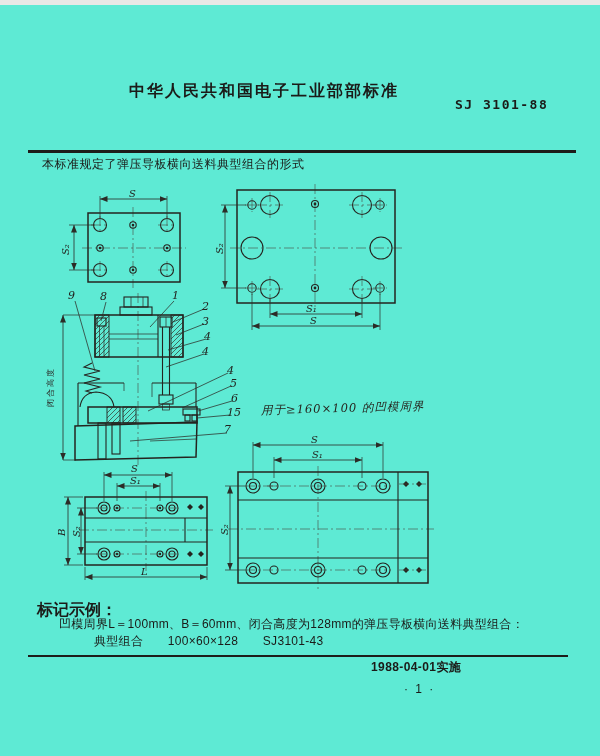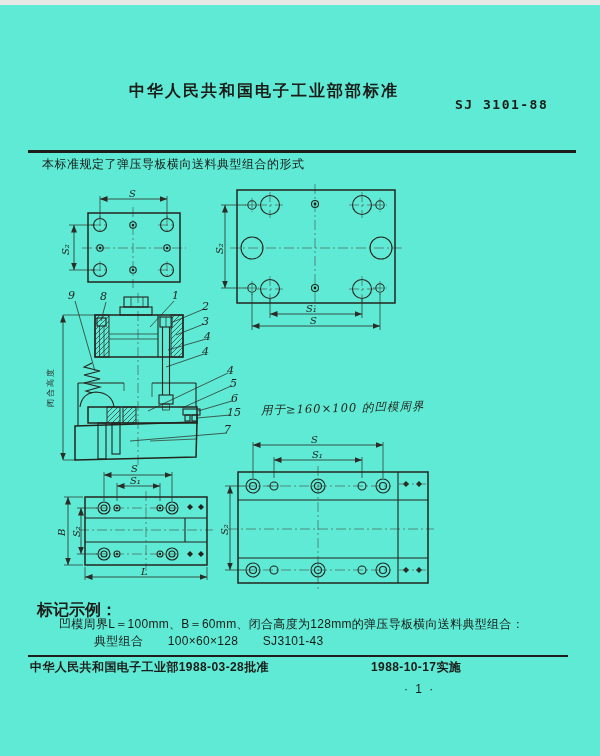--- a/index.html
+++ b/index.html
@@ -365,17 +365,16 @@
 
   <span class="t chl rot" style="left:46px;top:402px;">闭合高度</span>
 
   <span class="t hand" style="left:261px;top:396px;">用于≥160×100 的凹模周界</span>
 
   <div class="t mark-h" style="left:37px;top:596px;">标记示例：</div>
   <div class="t mark-t" style="left:59px;top:613px;">凹模周界L＝100mm、B＝60mm、闭合高度为128mm的弹压导板横向送料典型组合：</div>
   <div class="t mark-t" style="left:94px;top:630px;">典型组合　　100×60×128　　SJ3101-43</div>
 
   <div class="rule" style="left:28px;top:650px;width:540px;height:2px;"></div>
-  <div class="t foot" style="left:30px;top:656px;">中华人民共和国电子工业部1988-03-28批准</div>
-  <div class="t foot" style="left:371px;top:656px;">1988-10-17实施</div>
+  <div class="t foot" style="left:371px;top:656px;">1988-04-01实施</div>
   <div class="t pageno" style="left:404px;top:678px;">· 1 ·</div>
 
 </div>
 
 </body></html>

